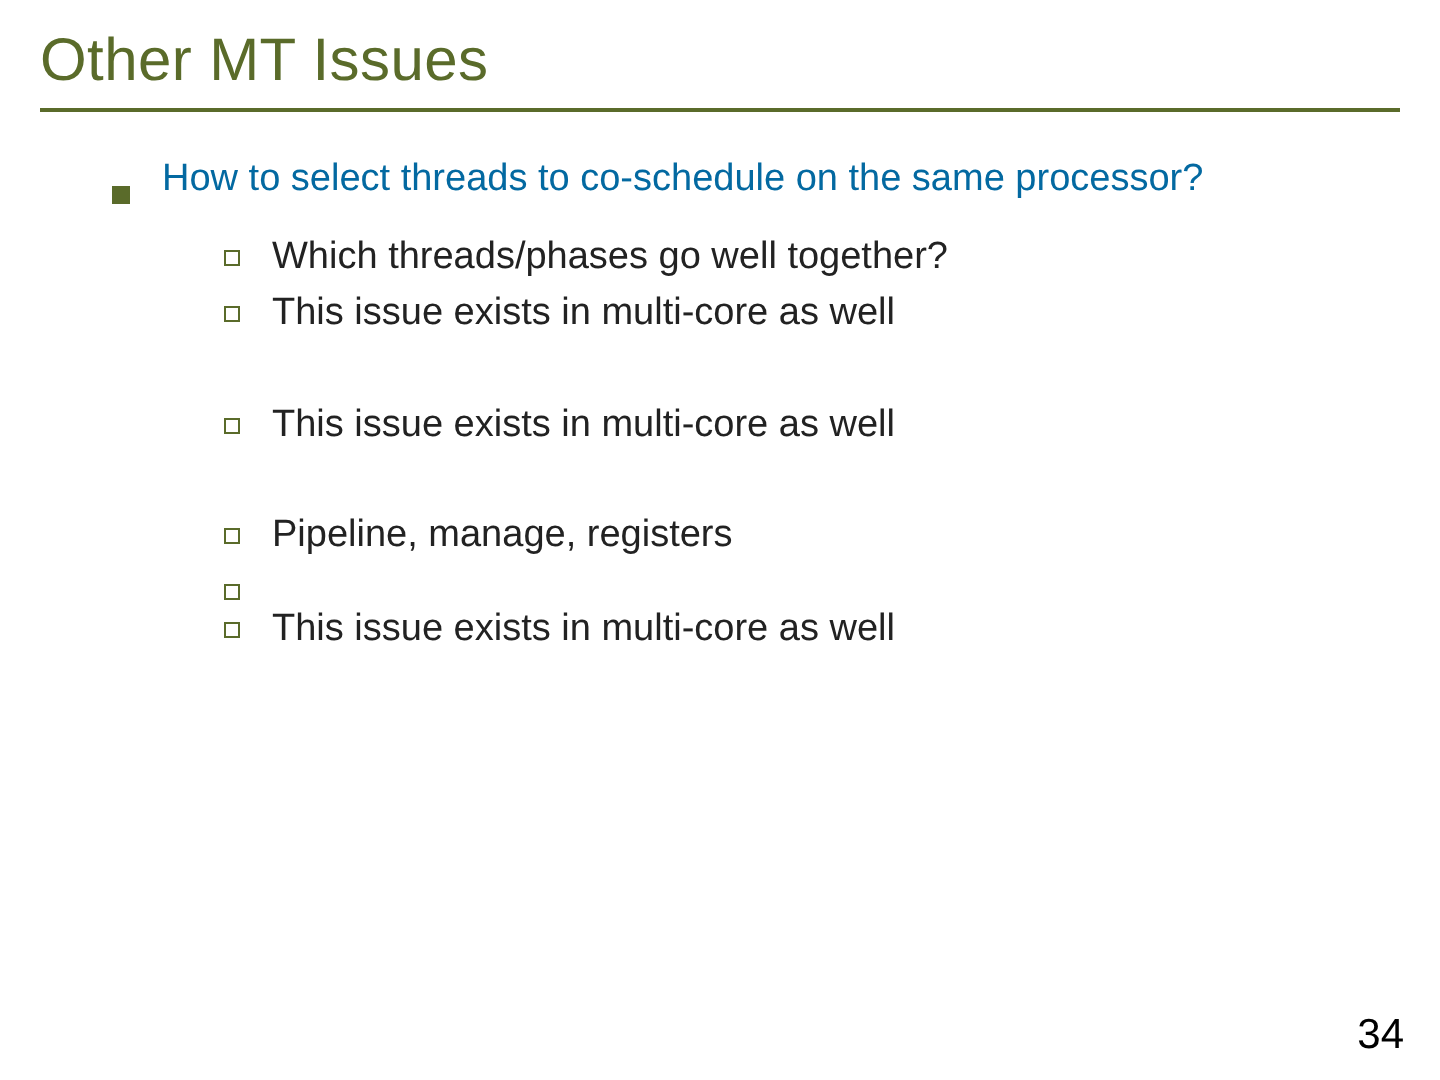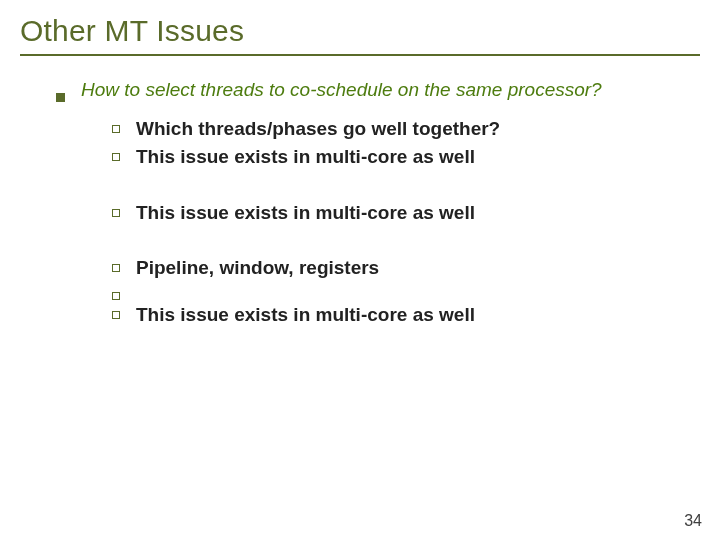--- a/index.html
+++ b/index.html
@@ -28,59 +28,57 @@
   .rule {
     border: none;
     border-top: 2px solid #5a6b2a;
     margin: 0 0 22px 0;
   }
   .lvl1 {
     display: flex;
     align-items: flex-end;
     margin: 0 0 6px 36px;
     font-size: 19px;
-    color: #4d7c0f;
+    color: #0369a1;
     line-height: 1.28;
-    font-style: italic;
   }
   .lvl1 .bullet {
     width: 9px;
     height: 9px;
     background: #5a6b2a;
     flex-shrink: 0;
     margin-top: 8px;
     margin-right: 16px;
   }
   .lvl2 {
     display: flex;
     align-items: flex-start;
     margin: 0 0 2px 92px;
     font-size: 19px;
     color: #222;
     line-height: 1.35;
-    font-weight: bold;
   }
   .lvl2 .bullet {
     width: 8px;
     height: 8px;
     border: 1px solid #5a6b2a;
     background: transparent;
     flex-shrink: 0;
     margin-top: 9px;
     margin-right: 16px;
     box-sizing: border-box;
   }
   .gap-small { height: 8px; }
   .spacer-after-sub { height: 20px; }
   .pagenum {
     position: absolute;
     right: 18px;
     bottom: 10px;
-    font-size: 16px;
-    color: #404040;
+    font-size: 21px;
+    color: #000000;
   }
 </style>
 </head>
 <body>
 
 <div class="slide">
 
   <h1 class="title">Other MT Issues</h1>
   <hr class="rule">
 
@@ -104,21 +102,21 @@
   <div class="lvl2">
     <span class="bullet"></span>
     <span>This issue exists in multi-core as well</span>
   </div>
 
   <div class="spacer-after-sub"></div>
 
   <div class="gap-small"></div>
   <div class="lvl2">
     <span class="bullet"></span>
-    <span>Pipeline, window, registers</span>
+    <span>Pipeline, manage, registers</span>
   </div>
   <div class="lvl2">
     <span class="bullet"></span>
   </div>
   <div class="lvl2">
     <span class="bullet"></span>
     <span>This issue exists in multi-core as well</span>
   </div>
 
 </div>

